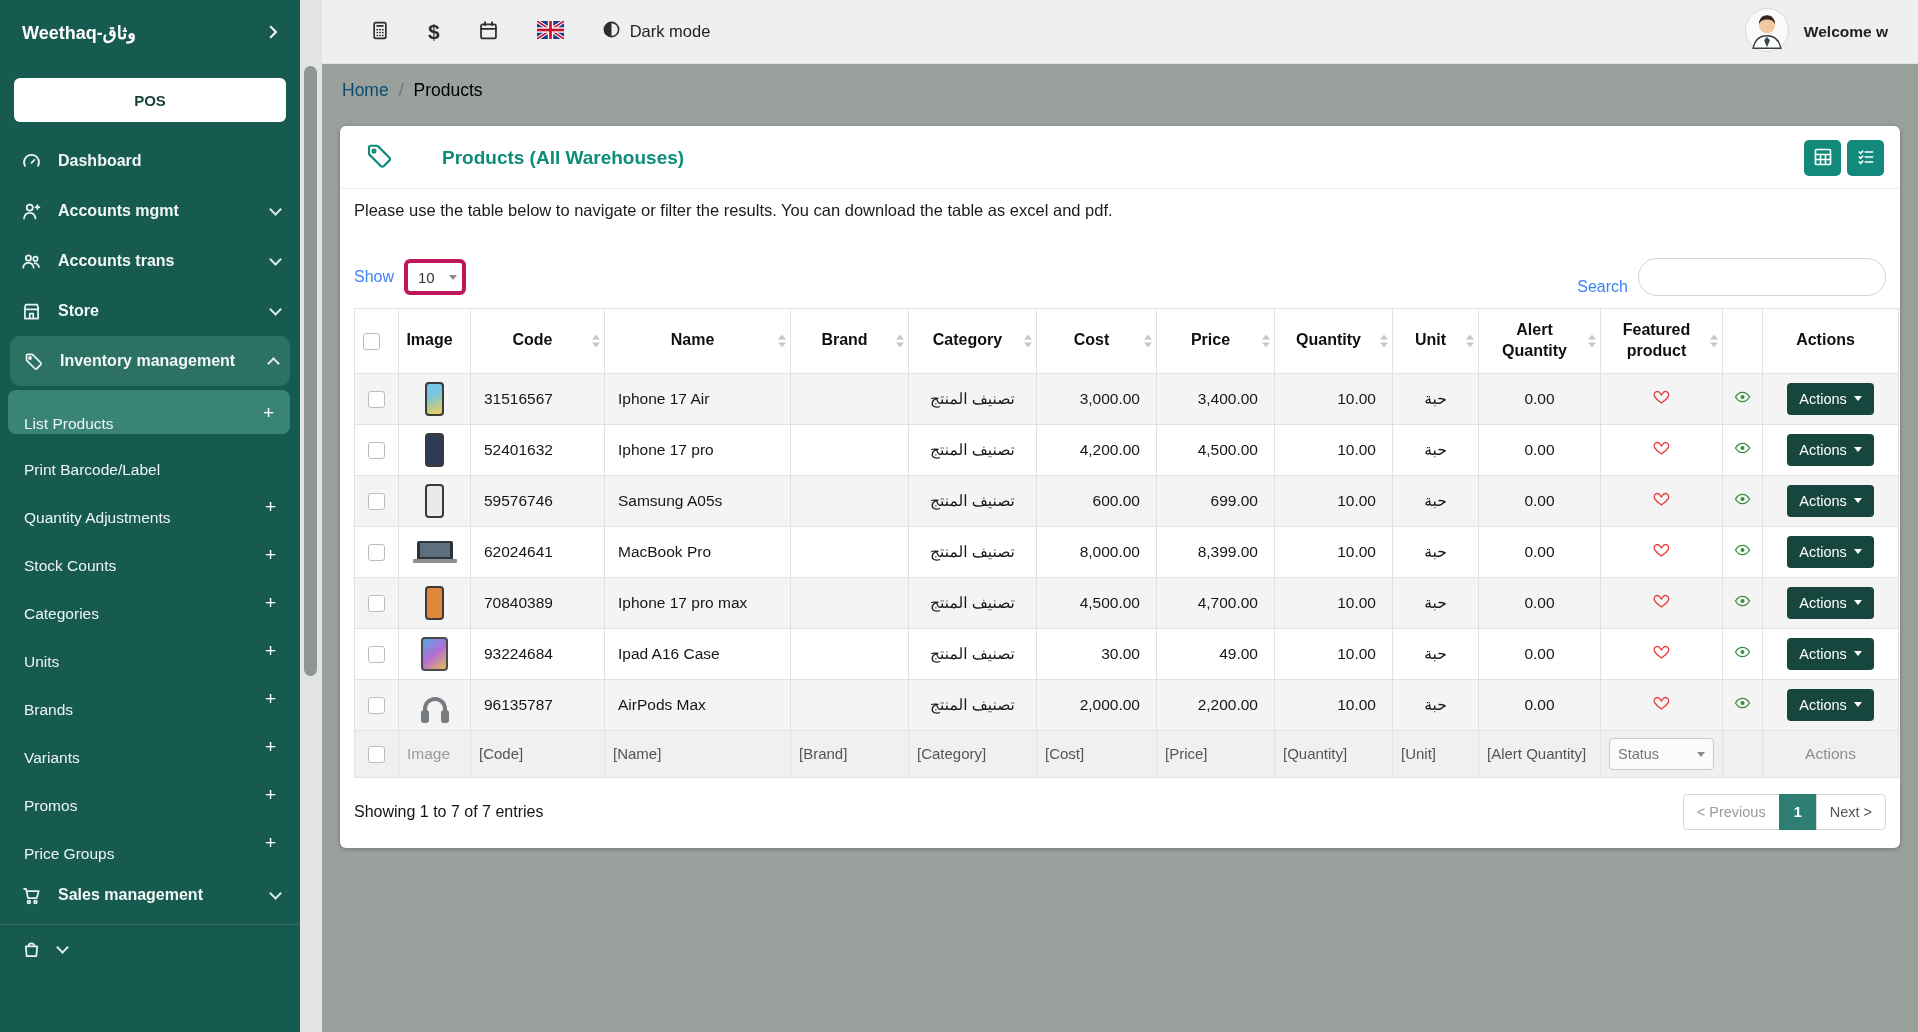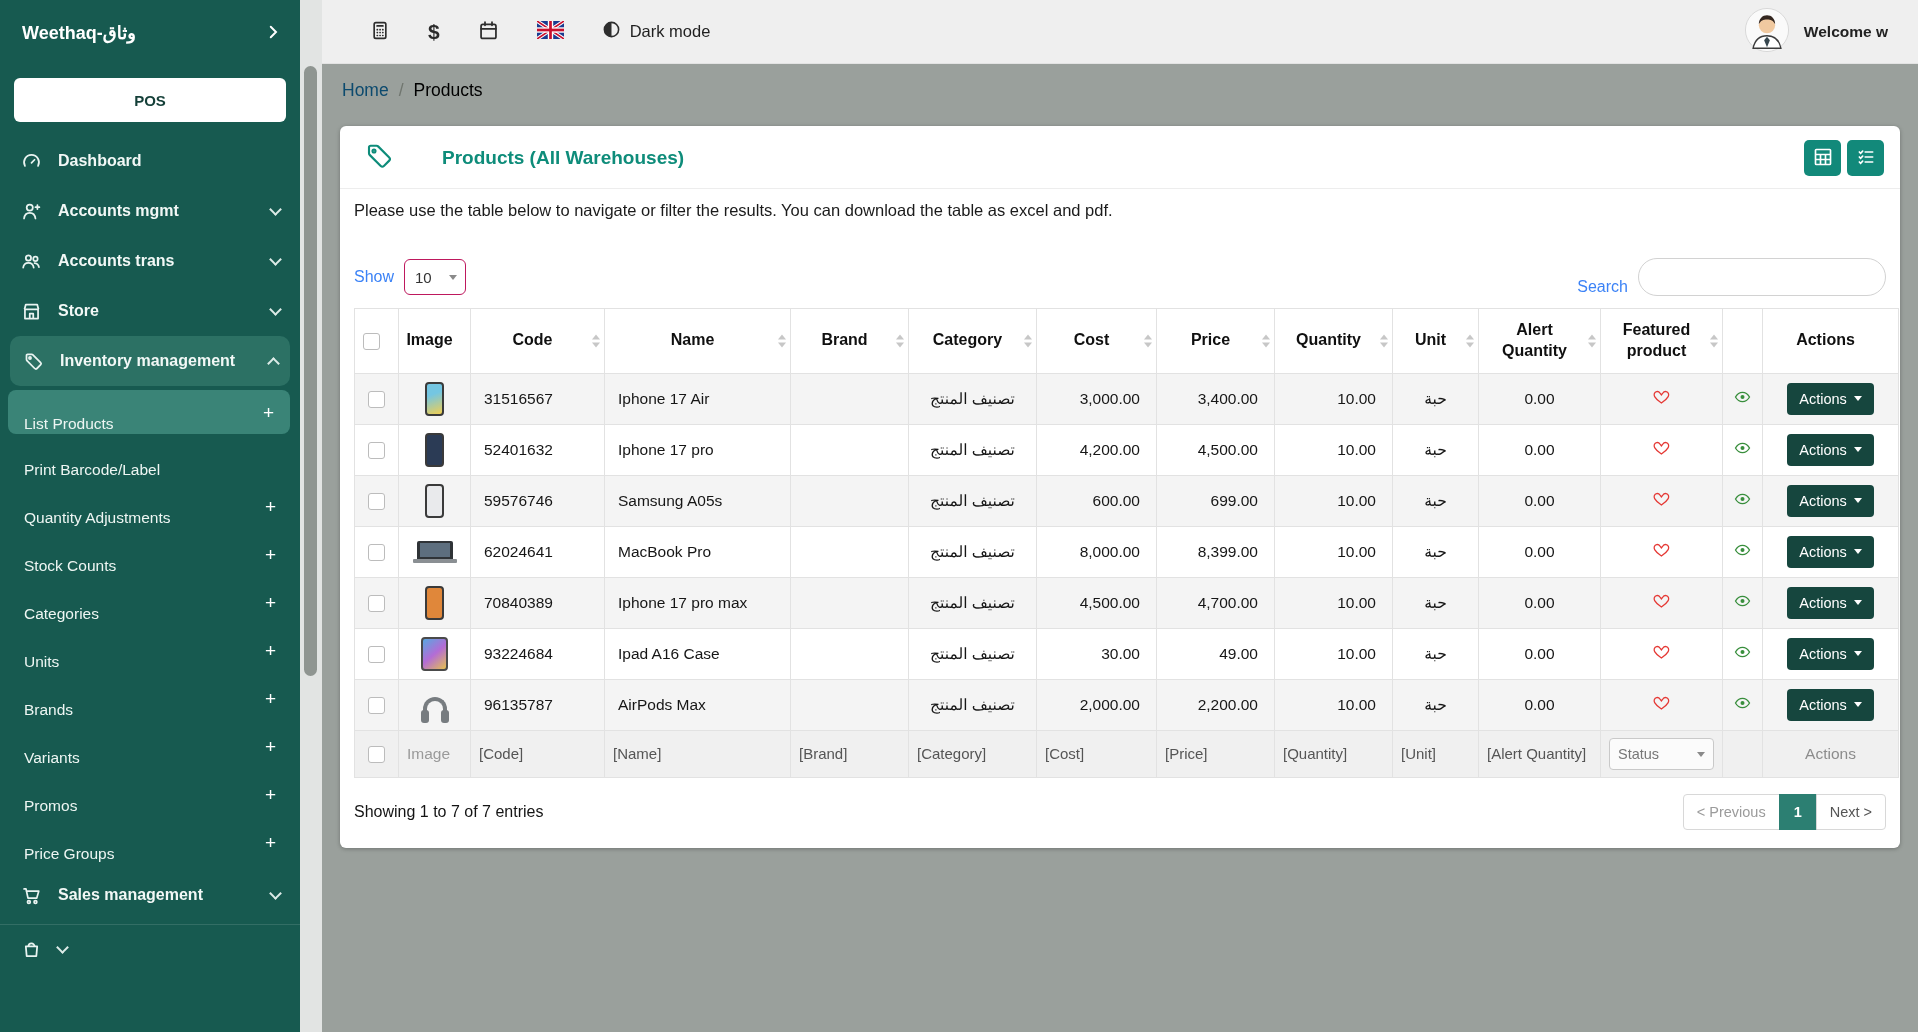--- a/index.html
+++ b/index.html
@@ -51,21 +51,21 @@
 .card-header{display:flex;align-items:center;padding:14px 16px 12px 24px;border-bottom:1px solid #ededed;}
 .title{margin-left:48px;font-size:19px;font-weight:bold;color:#0e8c7a;}
 .header-actions{margin-left:auto;display:flex;gap:6px;}
 .tool-btn{width:37px;height:36px;border:none;border-radius:5px;background:#12897a;display:flex;align-items:center;justify-content:center;}
 .card-sub{padding:12px 14px 16px;font-size:16.5px;color:#1b1b1b;}
 
 
 .controls{display:flex;align-items:center;padding:22px 14px 12px;}
 .ctl-label{font-size:16px;color:#3b82f6;}
 .select-wrap{position:relative;display:inline-flex;}
-.select-wrap select{appearance:none;-webkit-appearance:none;font-family:inherit;font-size:15px;color:#333;background:#fff;border:1px solid #be185d;border-radius:6px;outline:none;}
+.select-wrap select{appearance:none;-webkit-appearance:none;font-family:inherit;font-size:15px;color:#333;background:#fff;border:4px solid #be185d;border-radius:6px;outline:none;}
 .select-wrap::after{content:"";position:absolute;right:9px;top:50%;margin-top:-2px;border-left:4px solid transparent;border-right:4px solid transparent;border-top:5px solid #8a8a8a;pointer-events:none;}
 .show-select{margin-left:10px;}
 .show-select select{width:62px;height:36px;padding:0 22px 0 10px;}
 .search-group{margin-left:auto;display:flex;align-items:flex-end;gap:10px;}
 .search-input{width:248px;height:38px;border:1px solid #d2d2d2;border-radius:19px;padding:0 16px;font-size:15px;font-family:inherit;outline:none;background:#fff;}
 
 
 .table-wrap{padding:0 14px;}
 table{width:100%;border-collapse:collapse;table-layout:fixed;}
 th,td{border:1px solid #e2e2e2;}

